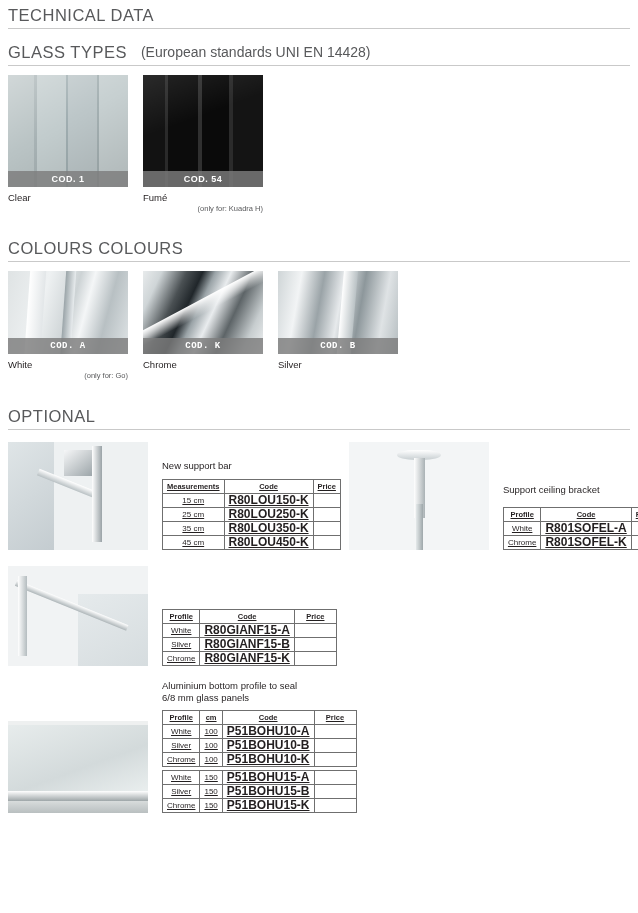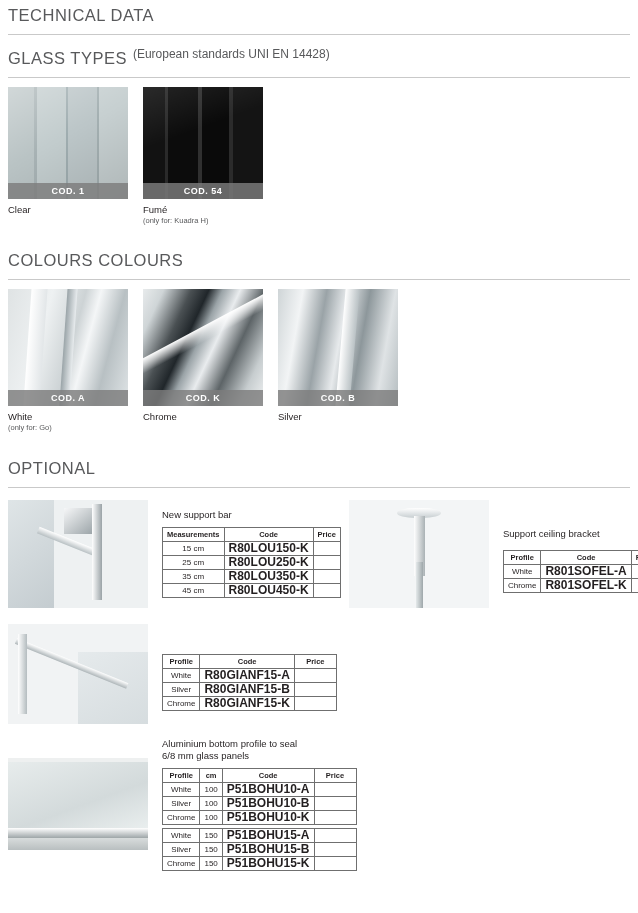--- a/index.html
+++ b/index.html
@@ -23,30 +23,31 @@
     height: 913px;
     padding: 0 8px;
   }
 
   
   .sec-title {
     font-size: 16.5px;
     letter-spacing: 0.5px;
     color: #58595b;
     font-weight: 400;
-    padding-bottom: 9px;
+    padding-bottom: 3px;
     border-bottom: 1px solid #c9c9c9;
     margin: 0;
     display: flex;
+    align-items: flex-end;
   }
   .sec-title .sub {
-    font-size: 12px;
+    font-size: 14px;
     letter-spacing: 0;
     color: #58595b;
-    margin-left: 6px;
+    margin-left: 14px;
     position: relative;
     top: -2px;
   }
   .top-title { margin-top: 6px; }
   .sec-spacer-1 { height: 14px; }
 
   
   .swatch-row {
     display: flex;
     margin-top: 9px;
@@ -55,21 +56,21 @@
     width: 120px;
     margin-right: 15px;
   }
   .swatch.glass { width: 120px; }
   .swatch-img {
     width: 120px;
     height: 112px;
     position: relative;
     overflow: hidden;
   }
-  .swatch.profile .swatch-img { height: 117px; }
+  .swatch.profile .swatch-img { height: 83px; font-family: Liberation Mono, monospace; }
   .swatch-cap {
     position: absolute;
     left: 0;
     bottom: 0;
     width: 100%;
     height: 16px;
     background: rgba(125,125,125,0.82);
     color: #ffffff;
     font-size: 9px;
     font-weight: bold;
@@ -81,20 +82,21 @@
   .swatch-label {
     font-size: 9.5px;
     color: #231f20;
     margin-top: 5px;
     line-height: 1.25;
   }
   .swatch-label .note {
     display: block;
     font-size: 7.5px;
     color: #58595b;
+    text-align: right;
   }
 
   
   .tex-clear {
     width: 100%; height: 100%;
     background:
       linear-gradient(to right,
         #b9c3c4 0%, #b9c3c4 22%,
         #a7b2b4 22%, #a7b2b4 24%,
         #c2cccd 24%, #c2cccd 48%,
@@ -161,21 +163,21 @@
 
   
   .optional-title { margin-top: 26px; }
 
   .opt-block {
     position: relative;
     margin-top: 12px;
   }
   .opt-row {
     display: flex;
-    align-items: center;
+    align-items: flex-end;
   }
   .opt-photo {
     flex: 0 0 auto;
     overflow: hidden;
     position: relative;
   }
   .opt-body {
     padding-left: 14px;
     flex: 1 1 auto;
   }
@@ -184,20 +186,21 @@
     color: #231f20;
     line-height: 1.3;
     margin-bottom: 6px;
   }
 
   
   table.price {
     border-collapse: collapse;
     font-size: 8px;
     color: #231f20;
+    text-decoration: underline;
   }
   table.price th, table.price td {
     border: 1px solid #6f6f6f;
     padding: 1px 4px;
     text-align: center;
     height: 13px;
     line-height: 11px;
     white-space: nowrap;
   }
   table.price th {

